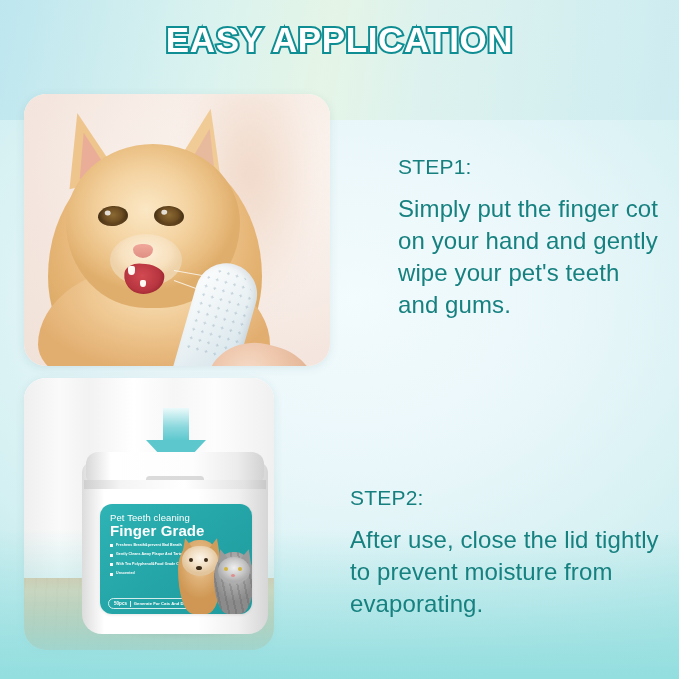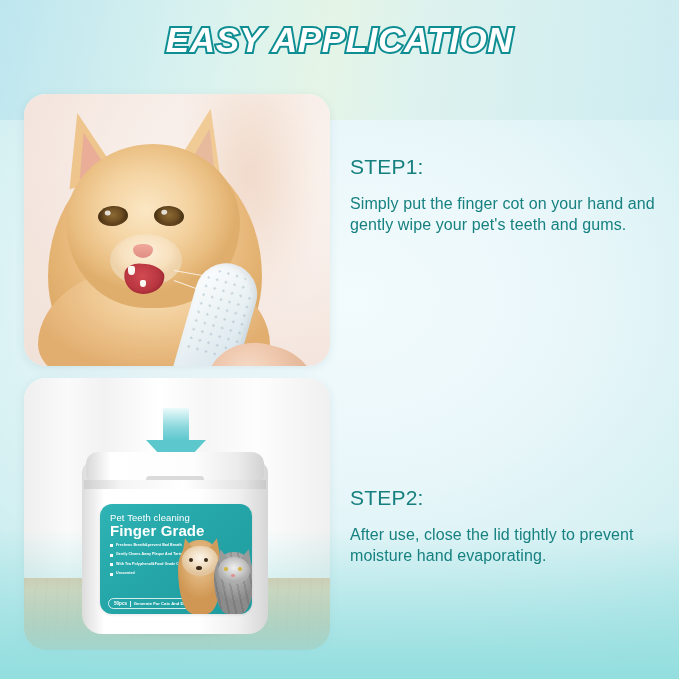--- a/index.html
+++ b/index.html
@@ -21,35 +21,35 @@
   }
   .poster:after{
     content:"";position:absolute;left:0;bottom:0;width:100%;height:150px;
     background:linear-gradient(180deg,rgba(155,224,227,0) 0%,#93dedf 100%);
   }
 
   
   .title-wrap{position:absolute;left:0;top:20px;width:100%;text-align:center;z-index:6;}
   .title{
     display:inline-block;
-    font-size:35px;font-weight:bold;font-style:italic;letter-spacing:.6px;
+    font-size:35px;font-weight:bold;letter-spacing:.6px;
     color:#ffffff;
     -webkit-text-stroke:4px #0f8e93;
     paint-order:stroke fill;
     text-shadow:0 0 1px #0f8e93;
   }
 
   
   .card{
     position:absolute;border-radius:22px;overflow:hidden;
     background:#fdfaf7;
     box-shadow:0 2px 10px rgba(40,90,100,.10);
   }
   #card-step1{left:24px;top:94px;width:306px;height:272px;}
-  #card-step2{left:24px;top:378px;width:306px;height:272px;}
+  #card-step2{left:24px;top:378px;width:250px;height:272px;}
 
   
   .photo1{position:absolute;inset:0;background:
       radial-gradient(120% 110% at 78% 28%, #fdf6f1 0%, #f7ece6 42%, #f3e4dc 70%, #efe0d8 100%);}
   .p1-bg-blur{position:absolute;right:-10px;top:-6px;width:150px;height:290px;
     background:radial-gradient(60% 60% at 40% 30%, #f0d8c8 0%, rgba(243,226,214,.55) 55%, rgba(247,236,230,0) 78%);
     filter:blur(10px);}
   .cat-body{
     position:absolute;left:24px;top:56px;width:214px;height:230px;
     background:radial-gradient(62% 60% at 50% 36%, #f7d9a8 0%, #f0c891 42%, #e6b677 72%, #dca964 100%);
@@ -188,24 +188,24 @@
   .cat2-ear{position:absolute;width:0;height:0;border-left:6px solid transparent;border-right:6px solid transparent;border-bottom:13px solid #9a9a9a;z-index:2;}
   .cat2-ear-l{left:2px;top:-3px;transform:rotate(-16deg);}
   .cat2-ear-r{left:27px;top:-3px;transform:rotate(16deg);}
   .cat2-eye{position:absolute;width:4px;height:4px;border-radius:50%;background:#d4b43c;z-index:3;}
   .cat2-eye-l{left:10px;top:15px;}.cat2-eye-r{left:24px;top:15px;}
   .cat2-nose{position:absolute;left:17px;top:22px;width:4px;height:3px;border-radius:50%;background:#e08f8f;z-index:3;}
 
   
   .steps{position:absolute;left:350px;right:16px;top:0;bottom:0;z-index:5;}
   .step{position:absolute;left:0;right:0;color:#17807f;}
-  #step-1{top:155px;}
+  #step-1{top:155px;margin-left:48px;}
   #step-2{top:450px;margin-top:36px;}
   .step-head{font-size:21px;color:#17807f;margin-bottom:14px;letter-spacing:.2px;}
-  .step-body{font-size:16px;line-height:1.33;color:#178180;letter-spacing:.1px;}
+  .step-body{font-size:24px;line-height:1.33;color:#178180;letter-spacing:.1px;}
 </style>
 </head>
 <body>
 
 <div class="poster">
 
   <div class="title-wrap">
     <div class="title">EASY APPLICATION</div>
   </div>
 
@@ -303,17 +303,17 @@
     </div>
   </div>
 
   <div class="steps">
     <div class="step" id="step-1">
       <div class="step-head">STEP1:</div>
       <div class="step-body">Simply put the finger cot on your hand and gently wipe your pet's teeth and gums.</div>
     </div>
     <div class="step" id="step-2">
       <div class="step-head">STEP2:</div>
-      <div class="step-body">After use, close the lid tightly to prevent moisture hand evaporating.</div>
+      <div class="step-body">After use, close the lid tightly to prevent moisture from evaporating.</div>
     </div>
   </div>
 
 </div>
 
 </body></html>

